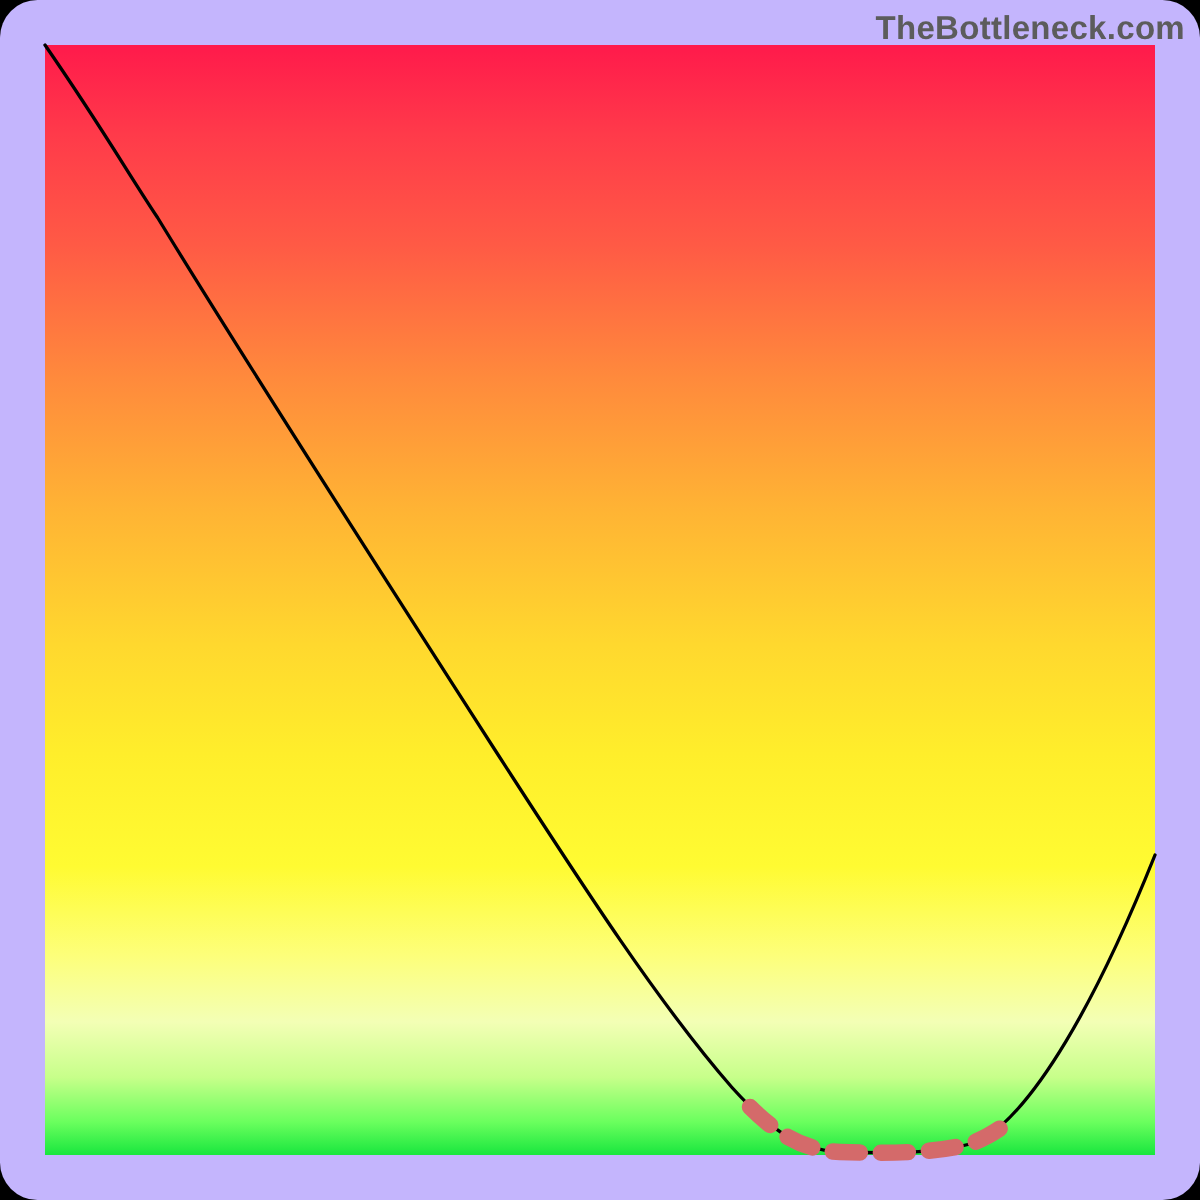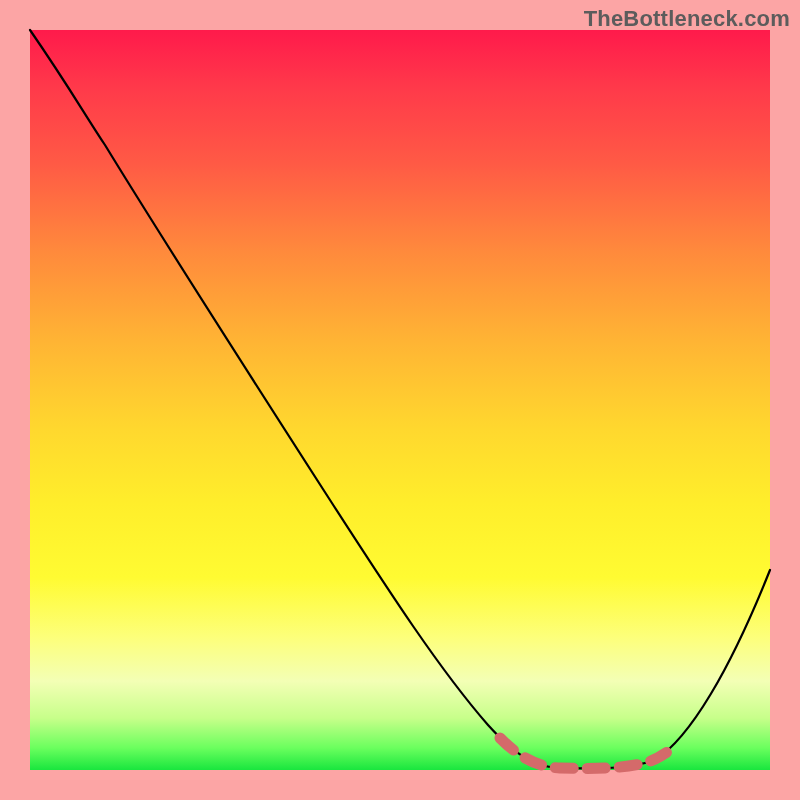--- a/index.html
+++ b/index.html
@@ -8,21 +8,22 @@
     width: 800px;
     height: 800px;
     background: #000;
     overflow: hidden;
     font-family: Arial, Helvetica, sans-serif;
   }
   .frame {
     position: relative;
     width: 800px;
     height: 800px;
-    background: #fca5a5;
+    background: #c4b5fd;
+    border-radius: 25px;
   }
   .watermark {
     position: absolute;
     top: 6px;
     right: 10px;
     color: #5c5c5c;
     font-size: 22px;
     font-weight: 600;
     letter-spacing: 0.2px;
     user-select: none;

